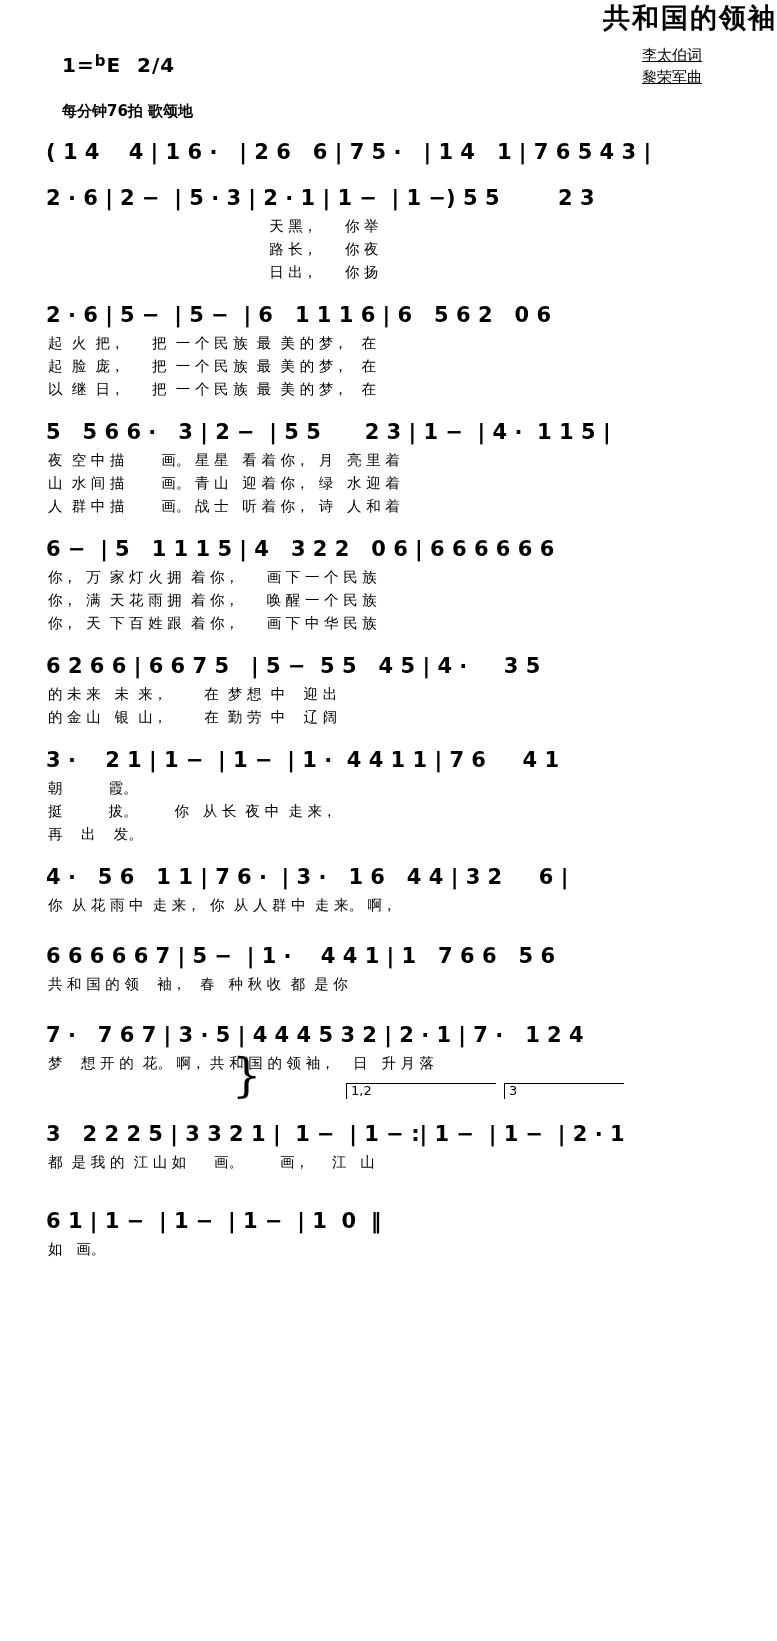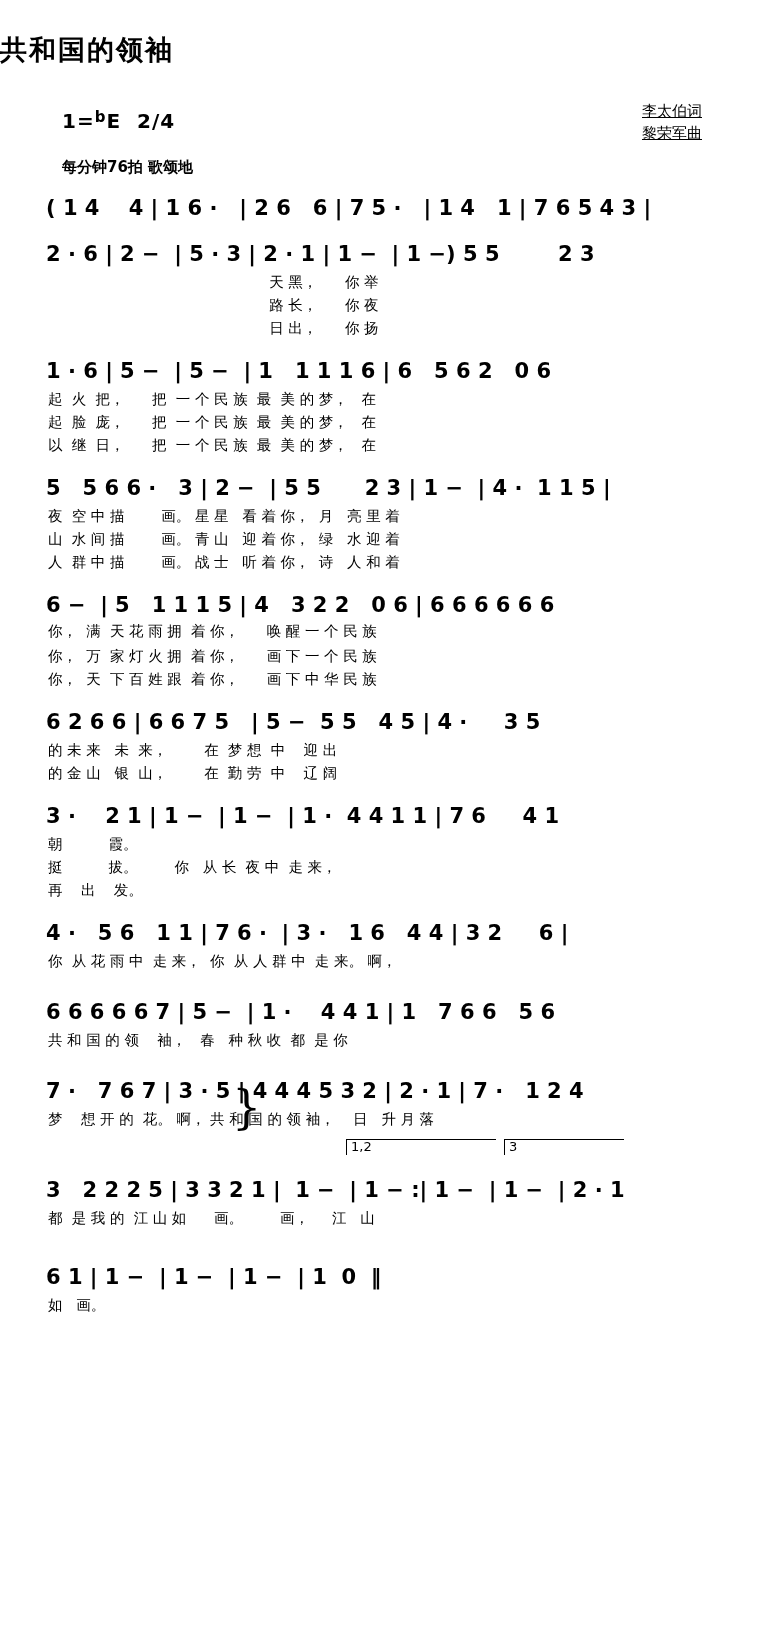--- a/index.html
+++ b/index.html
@@ -15,31 +15,30 @@
     position: relative;
     overflow: hidden;
   }
   .sheet {
     position: relative;
     width: 777px;
     height: 1641px;
   }
   
   .title {
-    text-align: left;
+    text-align: right;
     font-family: "DejaVu Sans", sans-serif;
     font-weight: bold;
     font-size: 27px;
     letter-spacing: 2px;
-    margin-top: 32px;
   }
   .meta-row {
     position: relative;
     height: 52px;
-    margin-top: 32px;
+    margin-top: 8px;
   }
   .key-sig {
     position: absolute;
     left: 62px;
     top: 8px;
     font-family: "DejaVu Sans", sans-serif;
     font-size: 20px;
     font-weight: bold;
     letter-spacing: 1px;
   }
@@ -141,37 +140,37 @@
   </div>
 
   <div class="system">
     <div class="notes">2 · 6 | 2 −  | 5 · 3 | 2 · 1 | 1 −  | 1 −) 5 5        2 3</div>
     <div class="lyric first">                                                天 黑，      你 举</div>
     <div class="lyric">                                                路 长，      你 夜</div>
     <div class="lyric">                                                日 出，      你 扬</div>
   </div>
 
   <div class="system">
-    <div class="notes">1 · 6 | 5 −  | 5 −  | 1   1 1 1 6 | 6   5 6 2   0 6</div>
+    <div class="notes">2 · 6 | 5 −  | 5 −  | 6   1 1 1 6 | 6   5 6 2   0 6</div>
     <div class="lyric first">起  火  把，      把  一 个 民 族  最  美 的 梦，   在</div>
     <div class="lyric">起  脸  庞，      把  一 个 民 族  最  美 的 梦，   在</div>
     <div class="lyric">以  继  日，      把  一 个 民 族  最  美 的 梦，   在</div>
   </div>
 
   <div class="system">
     <div class="notes">5   5 6 6 ·   3 | 2 −  | 5 5      2 3 | 1 −  | 4 ·  1 1 5 |</div>
     <div class="lyric first">夜  空 中 描        画。 星 星   看 着 你，  月   亮 里 着</div>
     <div class="lyric">山  水 间 描        画。 青 山   迎 着 你，  绿   水 迎 着</div>
     <div class="lyric">人  群 中 描        画。 战 士   听 着 你，  诗   人 和 着</div>
   </div>
 
   <div class="system">
     <div class="notes">6 −  | 5   1 1 1 5 | 4   3 2 2   0 6 | 6 6 6 6 6 6</div>
+    <div class="lyric first">你，  万  家 灯 火 拥  着 你，      画 下 一 个 民 族</div>
     <div class="lyric">你，  满  天 花 雨 拥  着 你，      唤 醒 一 个 民 族</div>
-    <div class="lyric first">你，  万  家 灯 火 拥  着 你，      画 下 一 个 民 族</div>
     <div class="lyric">你，  天  下 百 姓 跟  着 你，      画 下 中 华 民 族</div>
   </div>
 
   <div class="system">
     <div class="notes">6 2 6 6 | 6 6 7 5   | 5 −  5 5   4 5 | 4 ·     3 5</div>
     <div class="lyric first">的 未 来   未  来，        在  梦 想  中    迎 出</div>
     <div class="lyric">的 金 山   银  山，        在  勤 劳  中    辽 阔</div>
   </div>
 
   <div class="system">

